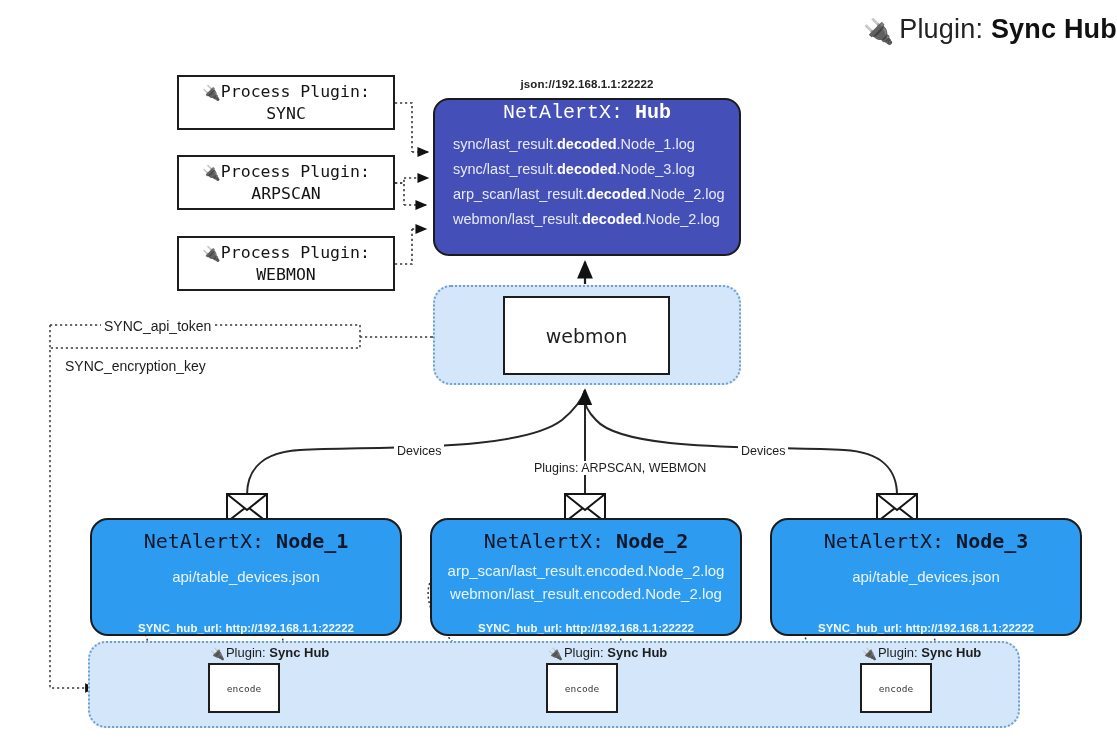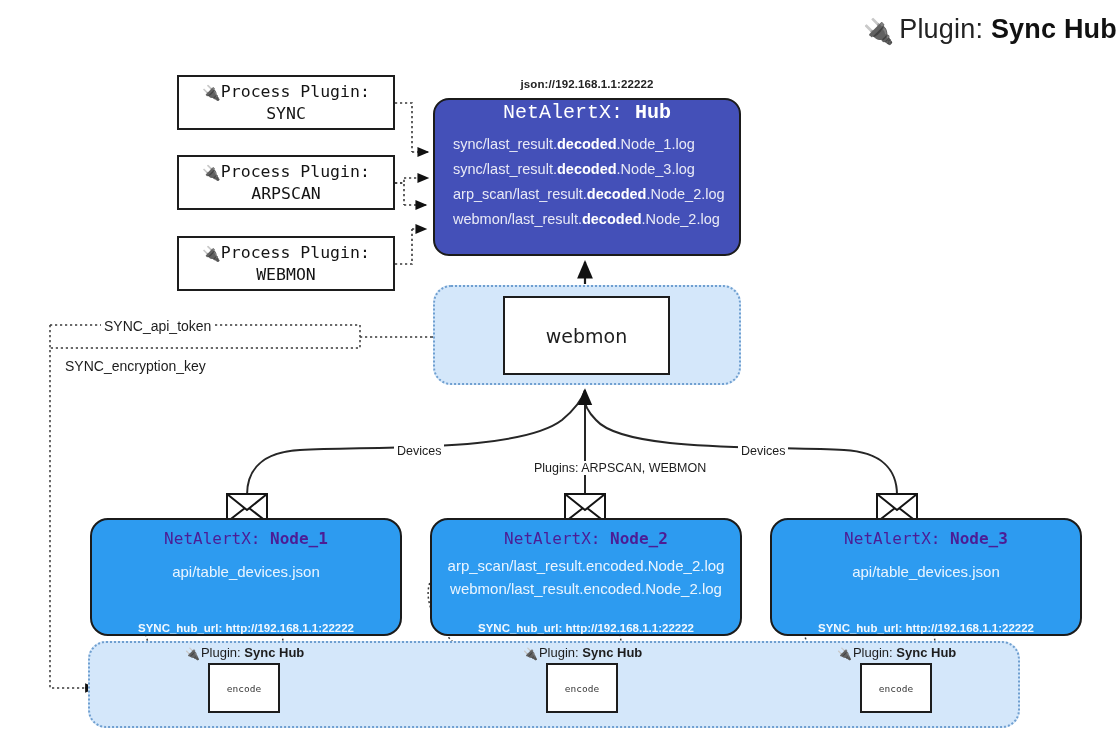--- a/index.html
+++ b/index.html
@@ -59,31 +59,31 @@
   #enc2{left:546px;top:663px;}
   #enc3{left:860px;top:663px;}
 
   
   .node{position:absolute;width:312px;height:118px;background:#2d9bf0;
         border:2.5px solid #1b1b1b;border-radius:18px;box-sizing:border-box;
         text-align:center;}
   #node1{left:90px;top:518px;}
   #node2{left:430px;top:518px;}
   #node3{left:770px;top:518px;}
-  .node .ntitle{margin-top:9px;color:#4c1d95;
-        font-family:"DejaVu Sans Mono","Liberation Mono",monospace;font-size:16px;}
+  .node .ntitle{margin-top:9px;color:#0f172a;
+        font-family:"DejaVu Sans Mono","Liberation Mono",monospace;font-size:20px;}
   .node .ntitle .b{font-weight:bold;}
   .node .nline{color:#eaf5ff;font-size:15px;line-height:1.55;white-space:nowrap;}
   .node .nlines{margin-top:12px;}
   .node.two .nlines{margin-top:6px;}
   .node .nfoot{position:absolute;left:0;bottom:0;width:100%;
         font-size:11.5px;font-weight:bold;color:#f2f9ff;white-space:nowrap;}
 
   
-  .pluglabel{position:absolute;font-size:13px;color:#1d1d1d;white-space:nowrap;}
+  .pluglabel{position:absolute;font-size:13px;color:#1d1d1d;white-space:nowrap;margin-left:25px;}
   .pluglabel .plug{font-size:12px;vertical-align:-1px;margin-right:1px;}
   .pluglabel .s{font-weight:bold;}
   #pl1{left:185px;top:645px;}
   #pl2{left:523px;top:645px;}
   #pl3{left:837px;top:645px;}
 
   
   .edgelabel{position:absolute;font-size:12.5px;color:#1c1c1c;
              background:#fff;padding:0 3px;white-space:nowrap;}
   #lbl-api{left:101px;top:318px;font-size:14px;}

